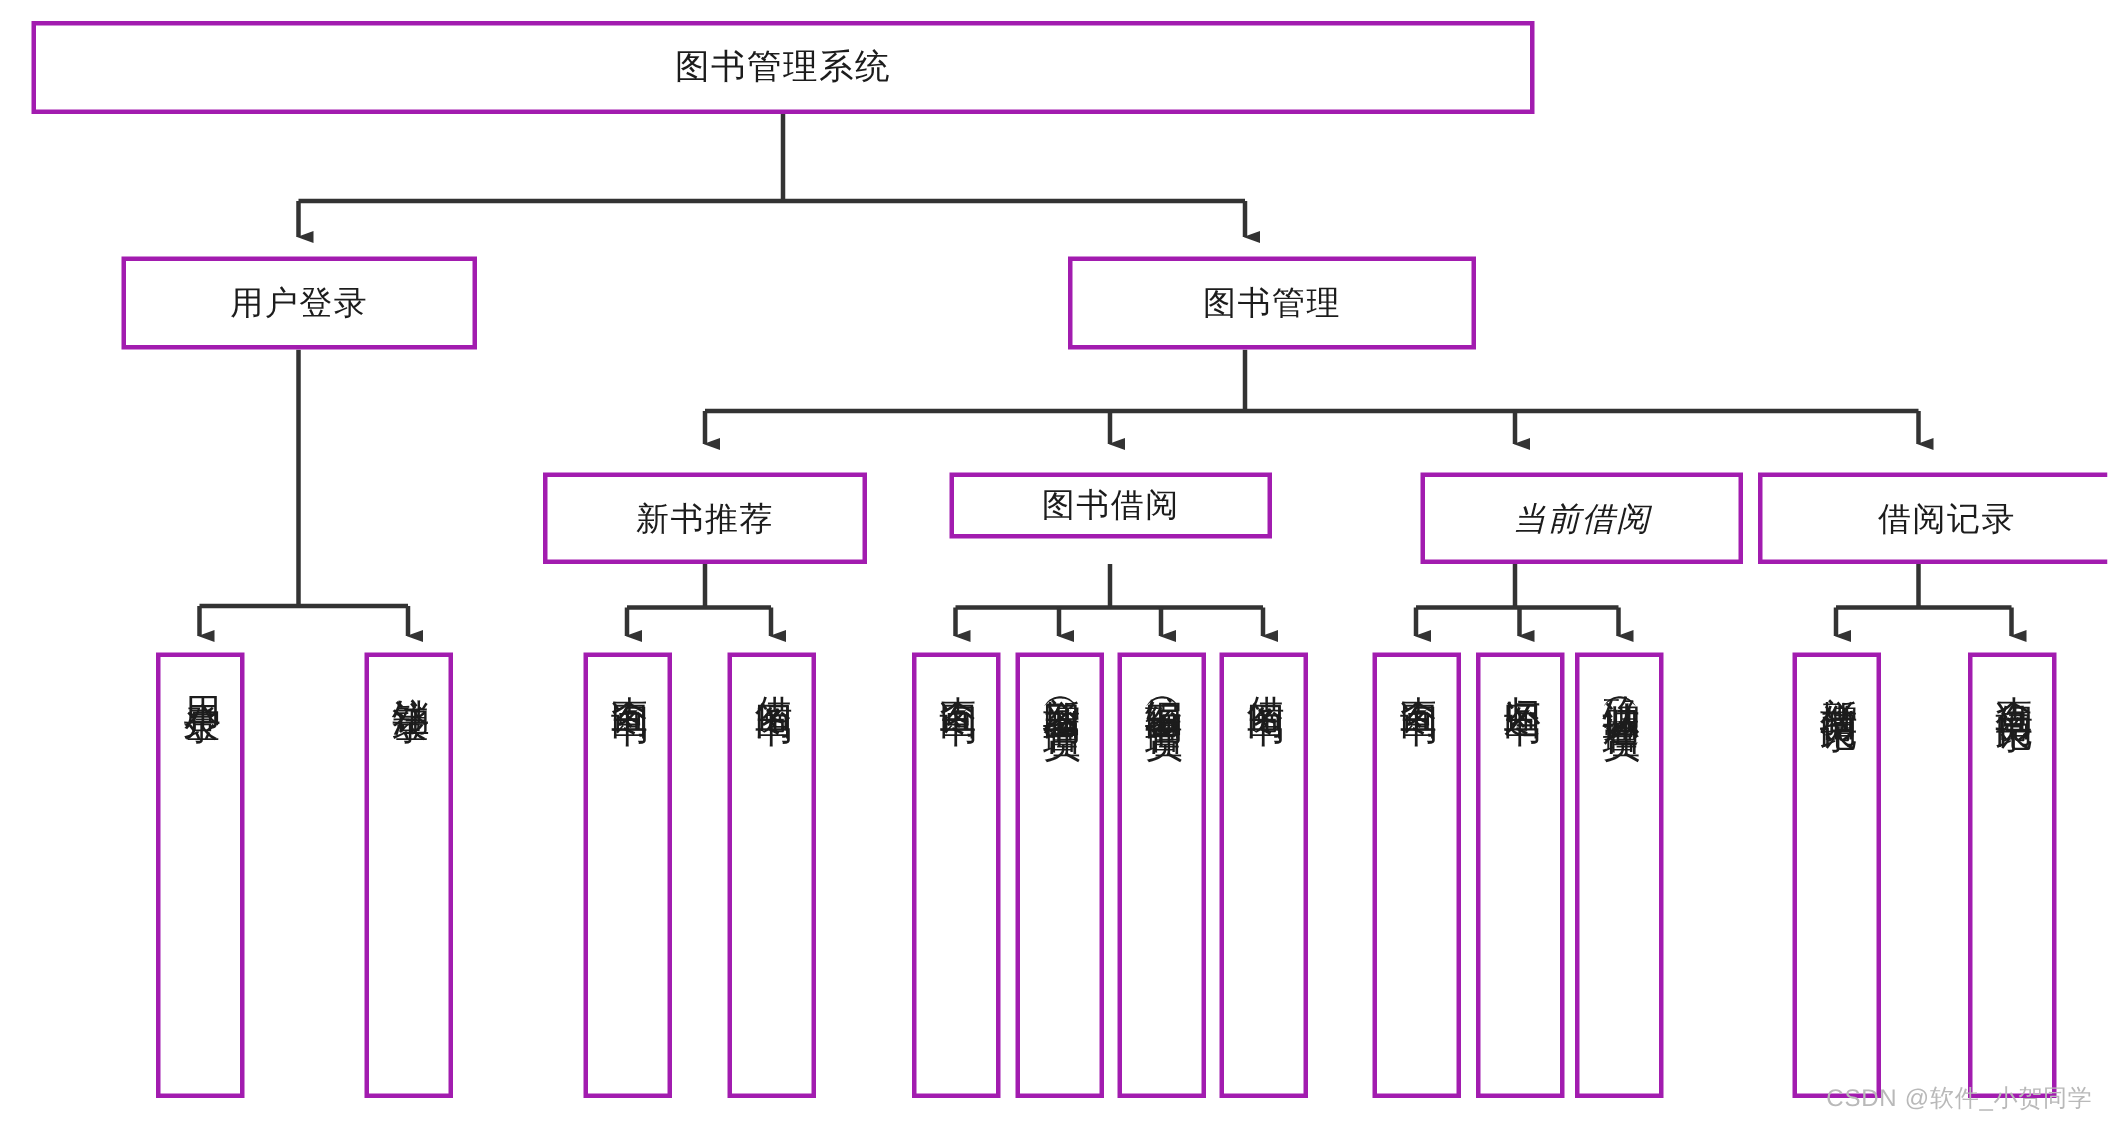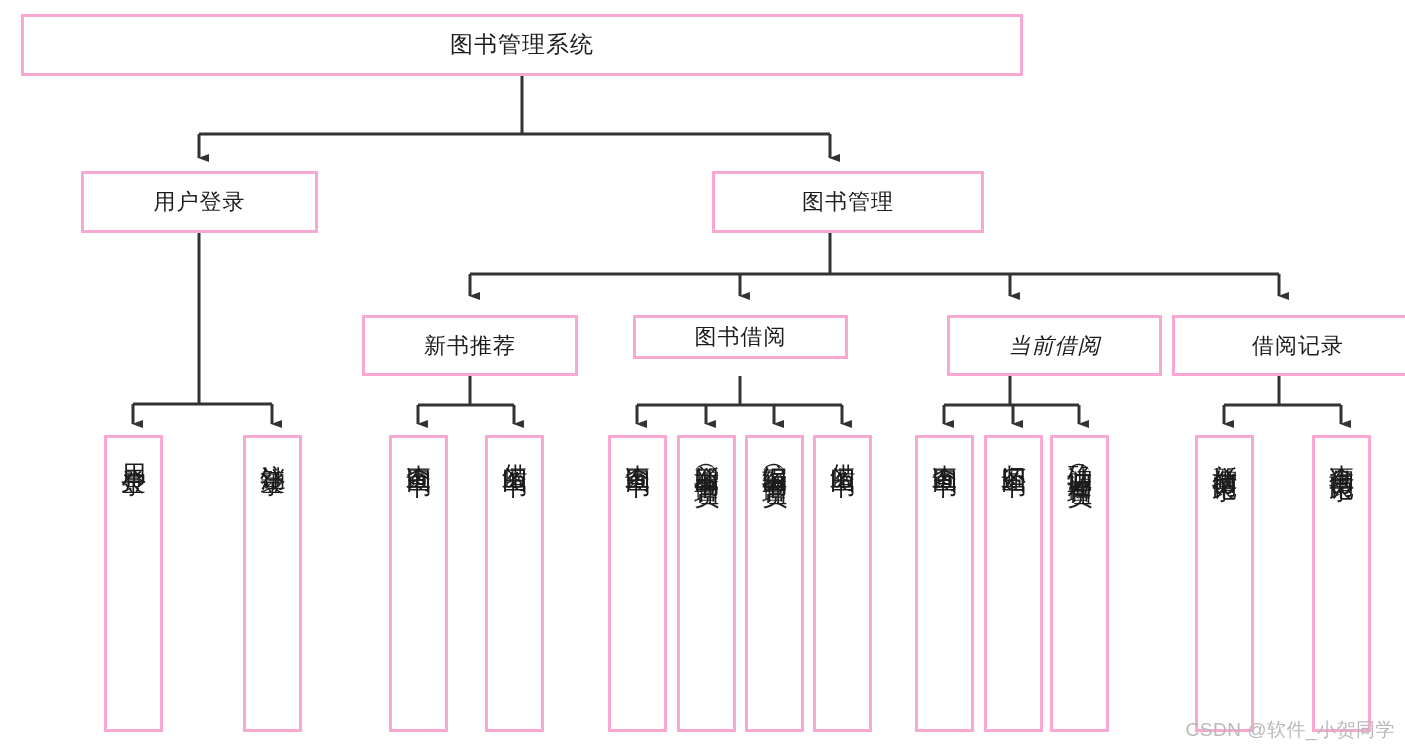--- a/index.html
+++ b/index.html
@@ -17,21 +17,21 @@
   svg#wires{
     position:absolute;
     left:0; top:0;
     width:1405px; height:747px;
     pointer-events:none;
   }
   .node{
     position:absolute;
     box-sizing:border-box;
     background:#ffffff;
-    border:3px solid #f9a8d4;
+    border:3px solid #a21caf;
     display:flex;
     align-items:center;
     justify-content:center;
     z-index:2;
   }
   .node .lbl{
     font-size:22px;
     line-height:1.18;
     letter-spacing:1px;
     color:#1c1c1c;
@@ -50,21 +50,21 @@
     line-height:1.02;
     letter-spacing:3px;
     white-space:pre;
     text-align:left;
   }
   .node.root .lbl{font-size:23px;}
   .watermark{
     position:absolute;
     right:10px;
     bottom:4px;
-    font-size:19px;
+    font-size:16px;
     color:#b9b9b9;
     letter-spacing:0.5px;
     z-index:5;
     white-space:nowrap;
   }
 </style>
 </head>
 <body>
 
 <div id="canvas">

